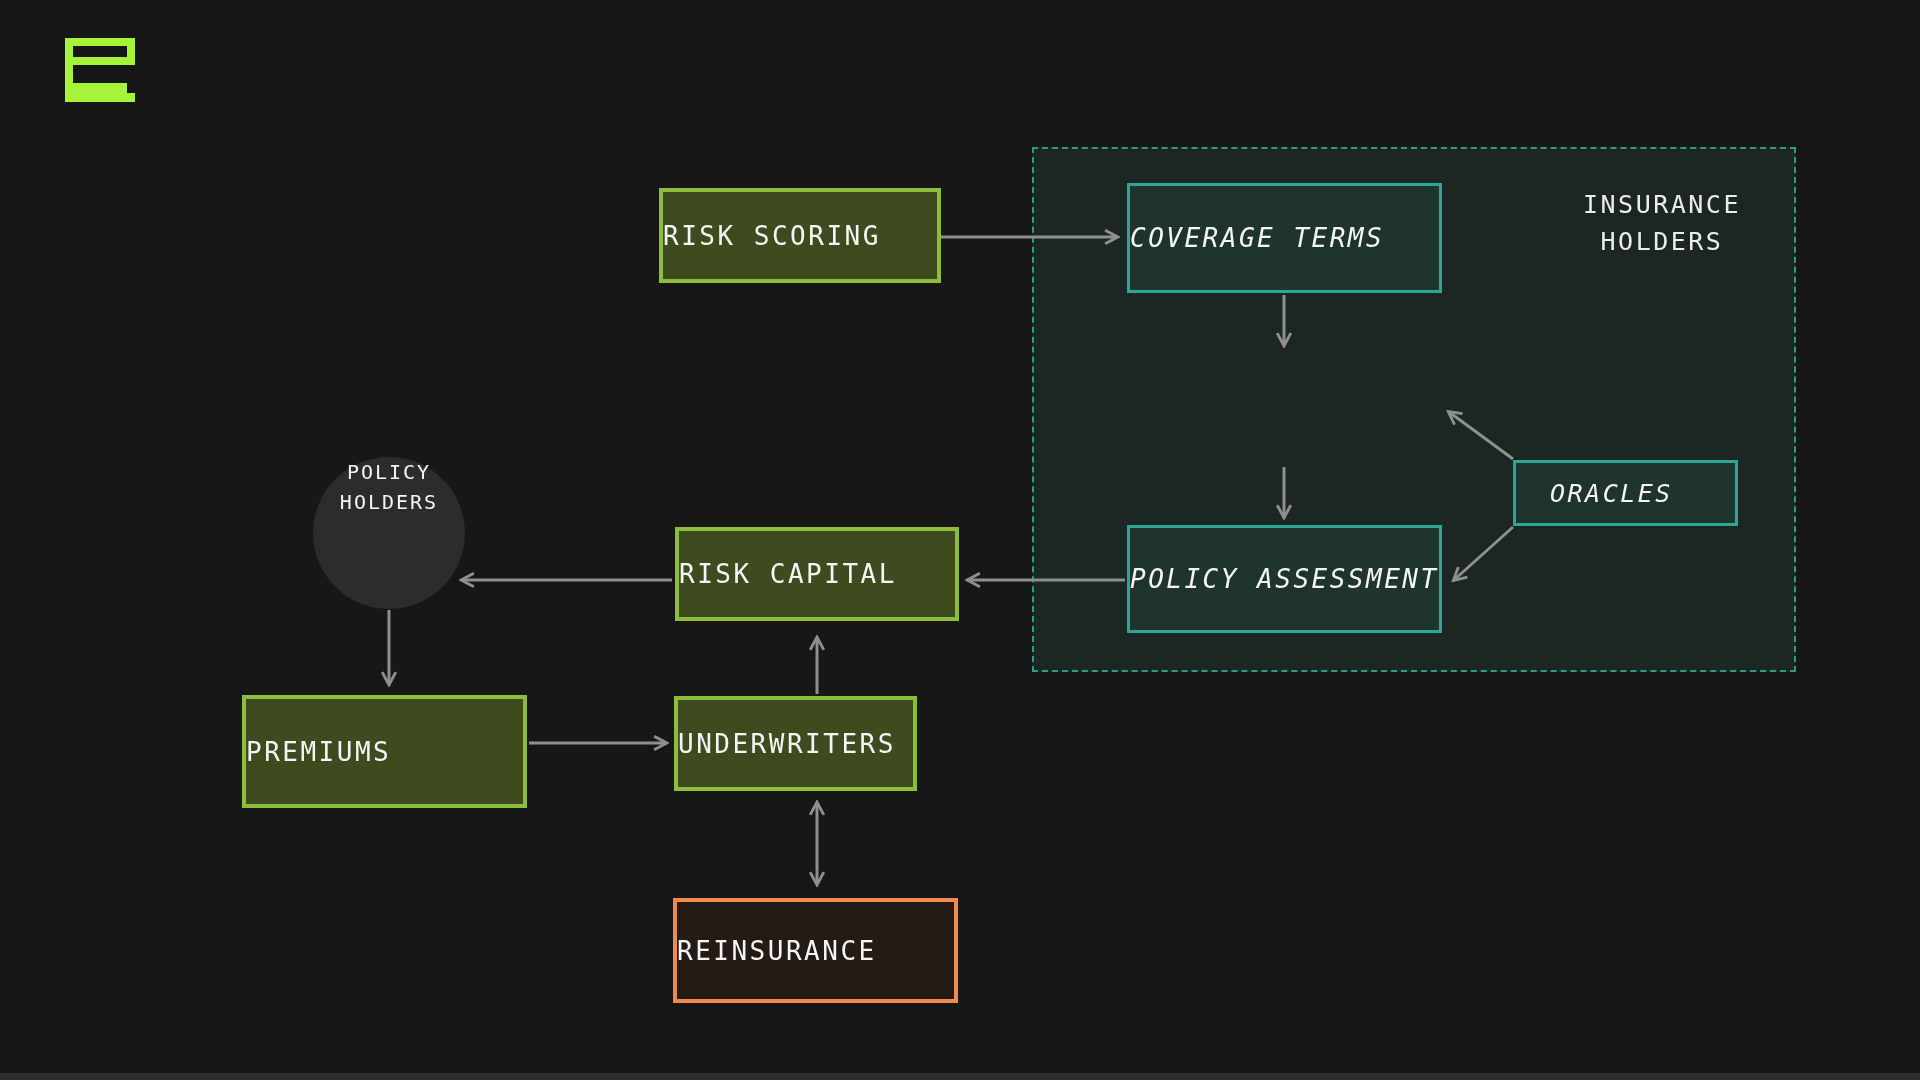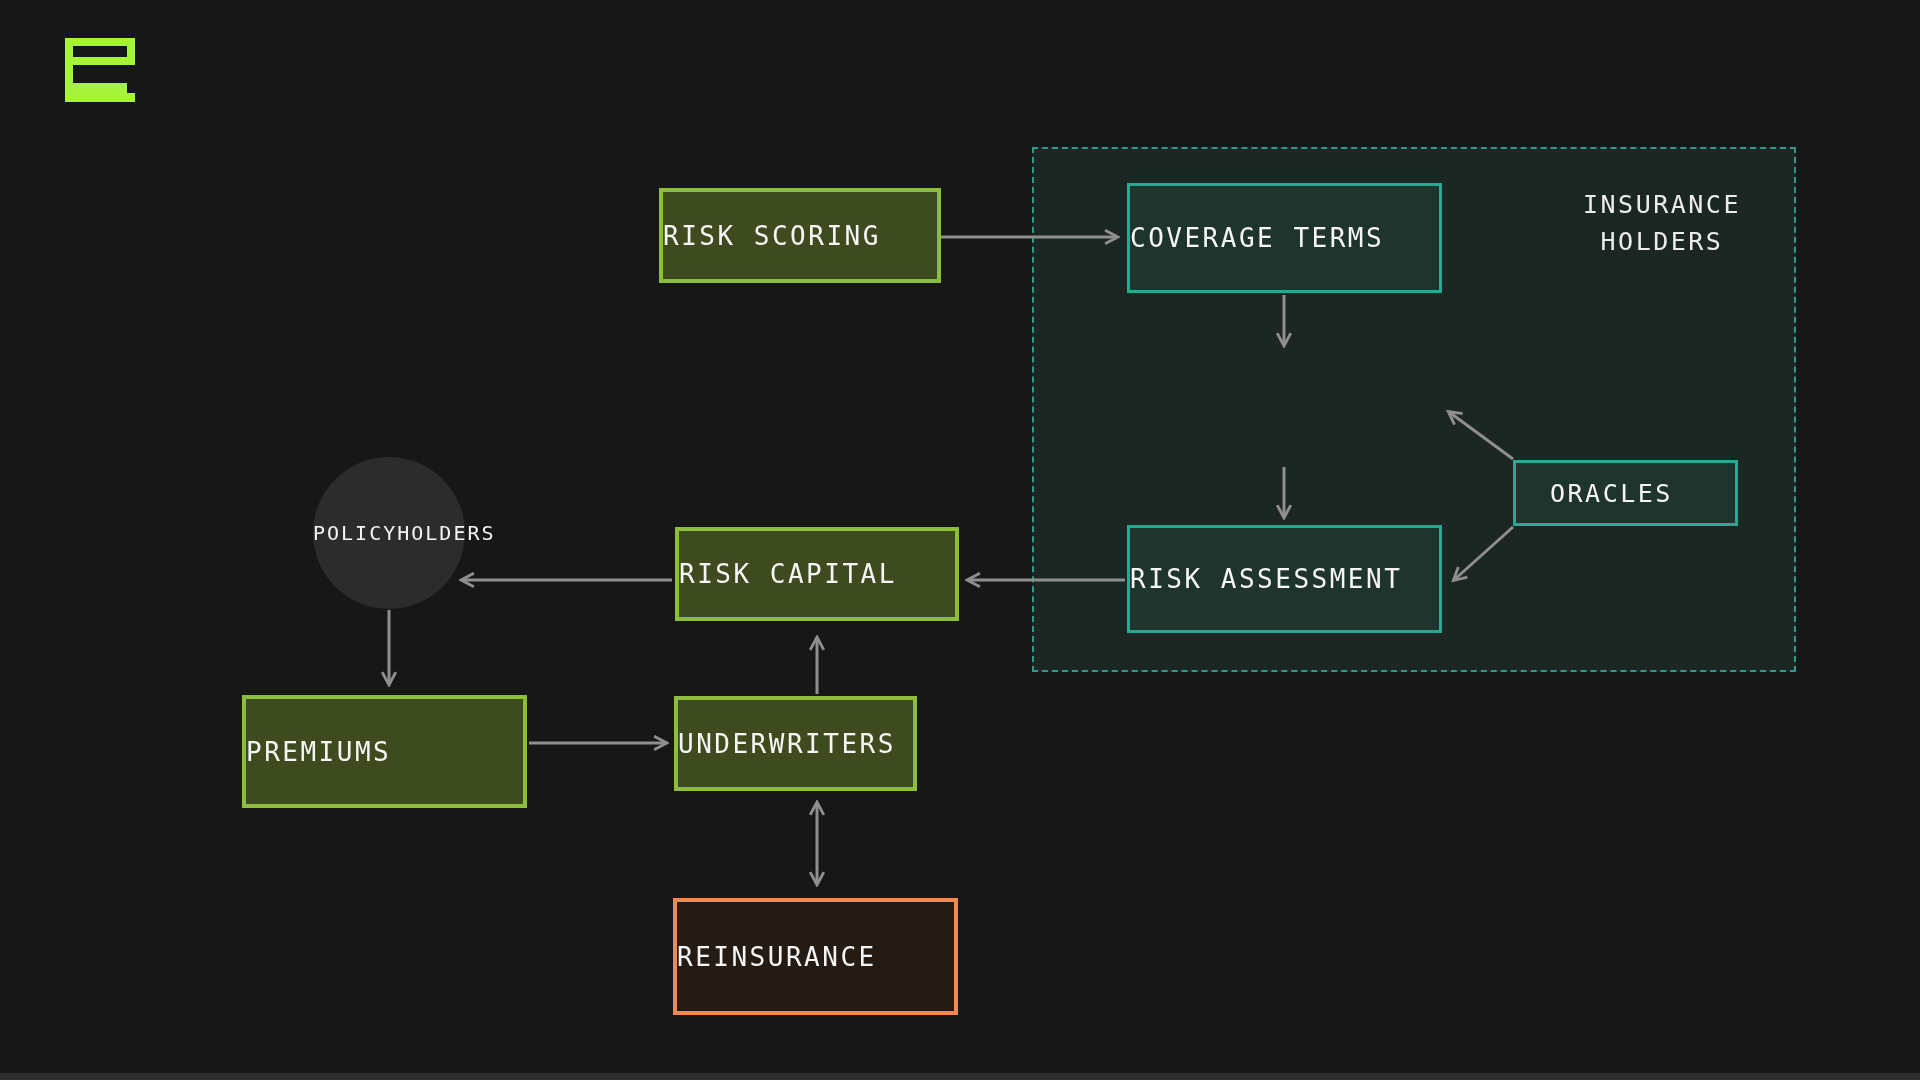--- a/index.html
+++ b/index.html
@@ -6,25 +6,25 @@
   #stage{
     position:relative;width:1920px;height:1080px;overflow:hidden;
     background:#171717;font-family:"DejaVu Sans Mono","Liberation Mono",monospace;
   }
   .node{
     position:absolute;display:flex;align-items:center;
     box-sizing:border-box;color:#f5f5f5;font-size:26px;letter-spacing:2.5px;
     text-align:center;white-space:nowrap;
   }
   .green-node{background:#3E4B1E;border:4px solid #8CBE3C;}
-  .teal-node{background:#1E342D;border:3px solid #2CA794;}
+  .teal-node{background:#1E342D;border:3px solid #2CA794;font-style:italic;}
   .orange-node{background:#241B15;border:4px solid #F08A50;}
   .circle-node{
     background:#2C2C2C;border:none;border-radius:50%;
-    flex-direction:row;font-size:20px;letter-spacing:2px;line-height:30px;
+    flex-direction:column;font-size:20px;letter-spacing:2px;line-height:30px;
   }
   .dashed-container{
     position:absolute;left:1032px;top:147px;width:764px;height:525px;
     box-sizing:border-box;background:#1C2622;border:2px dashed #2E9B89;
   }
   .protocol-label{
     position:absolute;left:1532px;top:186px;width:260px;
     color:#ECECEC;font-size:25px;line-height:37px;letter-spacing:2.5px;
     text-align:center;white-space:pre-line;
   }
@@ -74,21 +74,21 @@
   <div class="node green-node" style="left:659px;top:188px;width:282px;height:95px;">
     <span>RISK SCORING</span>
   </div>
 
   <div class="node teal-node" style="left:1127px;top:183px;width:315px;height:110px;">
     <span>COVERAGE TERMS</span>
   </div>
 
 
   <div class="node teal-node" style="left:1127px;top:525px;width:315px;height:108px;">
-    <span>RISK ASSESSMENT</span>
+    <span>POLICY ASSESSMENT</span>
   </div>
 
   <div class="node teal-node" style="left:1513px;top:460px;width:225px;height:66px;font-size:25px;padding-left:34px;">
     <span>ORACLES</span>
   </div>
 
   <div class="node circle-node" style="left:313px;top:457px;width:152px;height:152px;">
     <span>POLICY</span>
     <span>HOLDERS</span>
   </div>
@@ -98,18 +98,18 @@
   </div>
 
   <div class="node green-node" style="left:242px;top:695px;width:285px;height:113px;">
     <span>PREMIUMS</span>
   </div>
 
   <div class="node green-node" style="left:674px;top:696px;width:243px;height:95px;">
     <span>UNDERWRITERS</span>
   </div>
 
-  <div class="node orange-node" style="left:673px;top:898px;width:285px;height:117px;">
+  <div class="node orange-node" style="left:673px;top:898px;width:285px;height:105px;">
     <span>REINSURANCE</span>
   </div>
 
   <div id="bottom-edge"></div>
 </div>
 
 </body></html>

